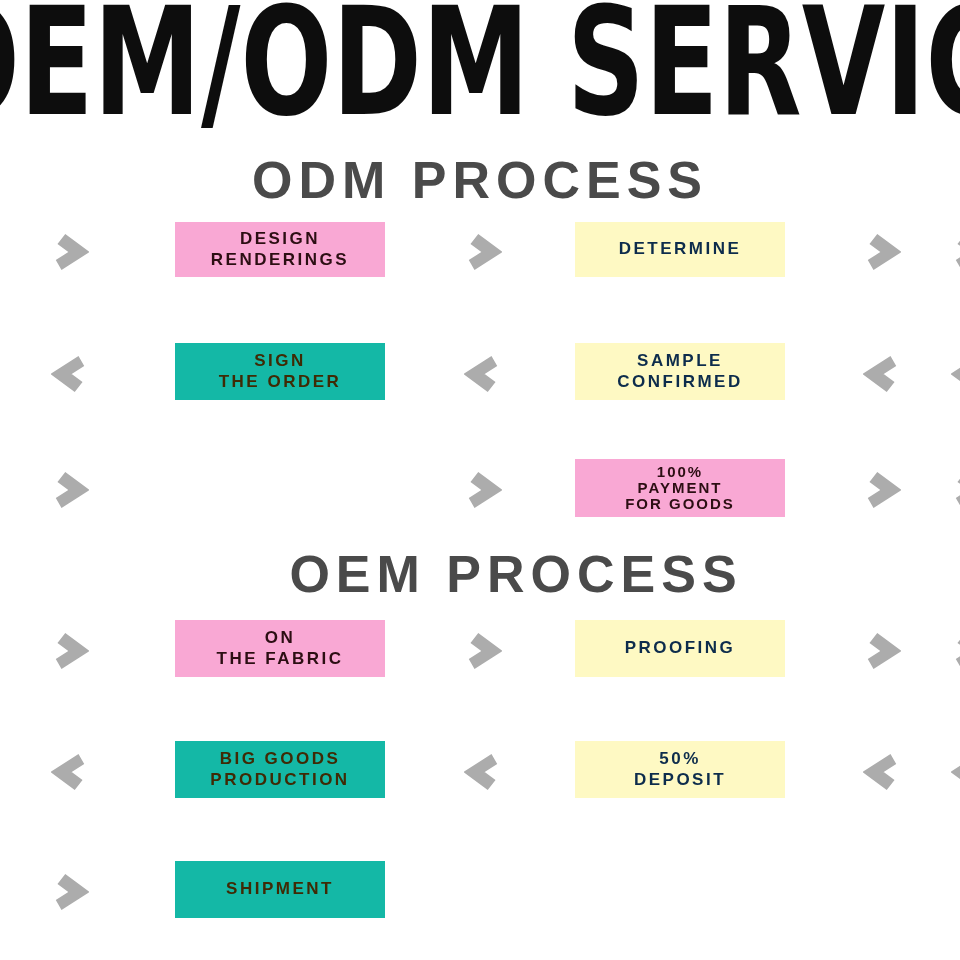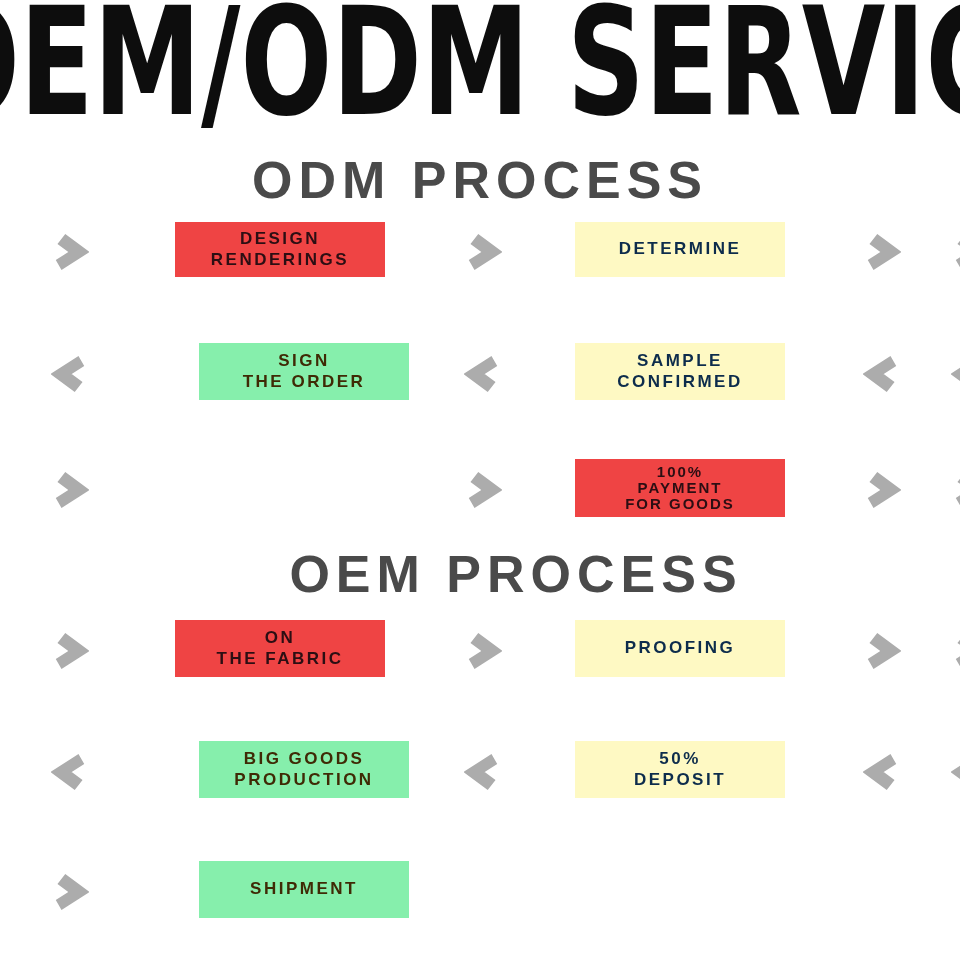--- a/index.html
+++ b/index.html
@@ -33,23 +33,23 @@
   
   .pbox{
     position:absolute;top:0;bottom:0;width:210px;
     display:flex;align-items:center;justify-content:center;
     text-align:center;font-weight:bold;font-size:17px;line-height:1.18;
     letter-spacing:2.5px;white-space:pre-line;
   }
   .bL{left:175px;}
   .bR{left:575px;}
   .pbox.dense{font-size:15px;line-height:1.08;letter-spacing:2px;}
-  [data-color="red"]{background:#ef4444;color:#2c0e13;}
+  [data-color="red"]{background:#f9a8d4;color:#2c0e13;}
   [data-color="blue"]{background:#fef9c3;color:#0d2c4c;}
-  [data-color="orange"]{background:#86efac;color:#3f2a05;margin-left:24px;}
+  [data-color="orange"]{background:#14b8a6;color:#3f2a05;}
   
   .chev{
     position:absolute;top:50%;margin-top:-18px;width:38px;height:40px;
     transform:skewX(-6deg);
   }
   .chev svg{display:block;}
   .chev.left svg{transform:scaleX(-1);}
   .c1{left:51px;}
   .c2{left:464px;}
   .c3{left:863px;}

